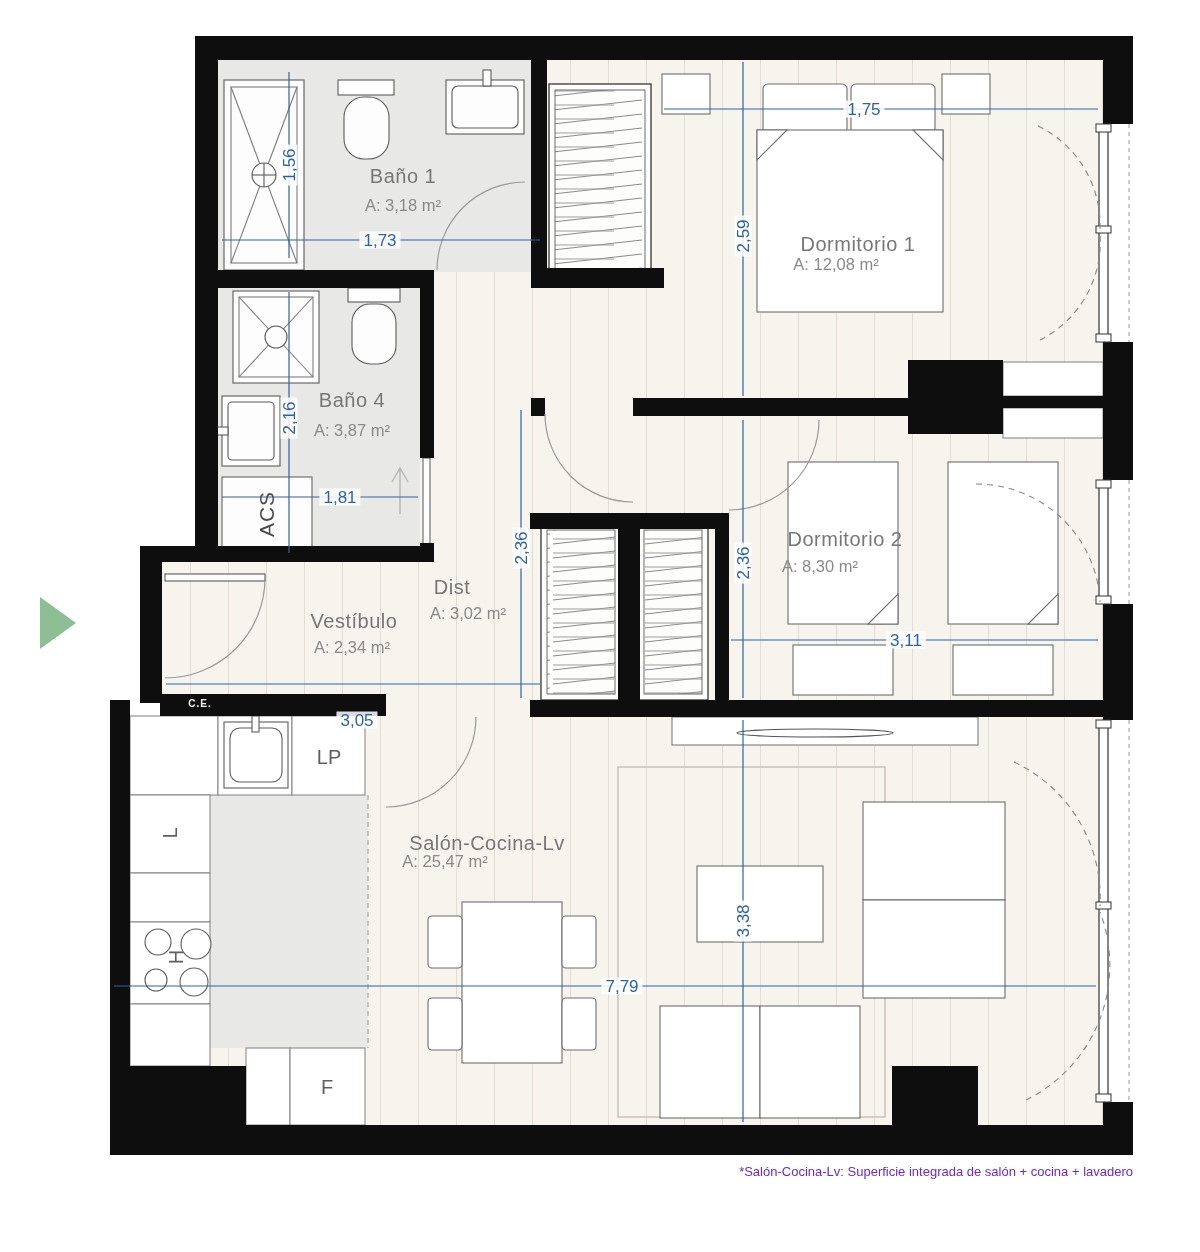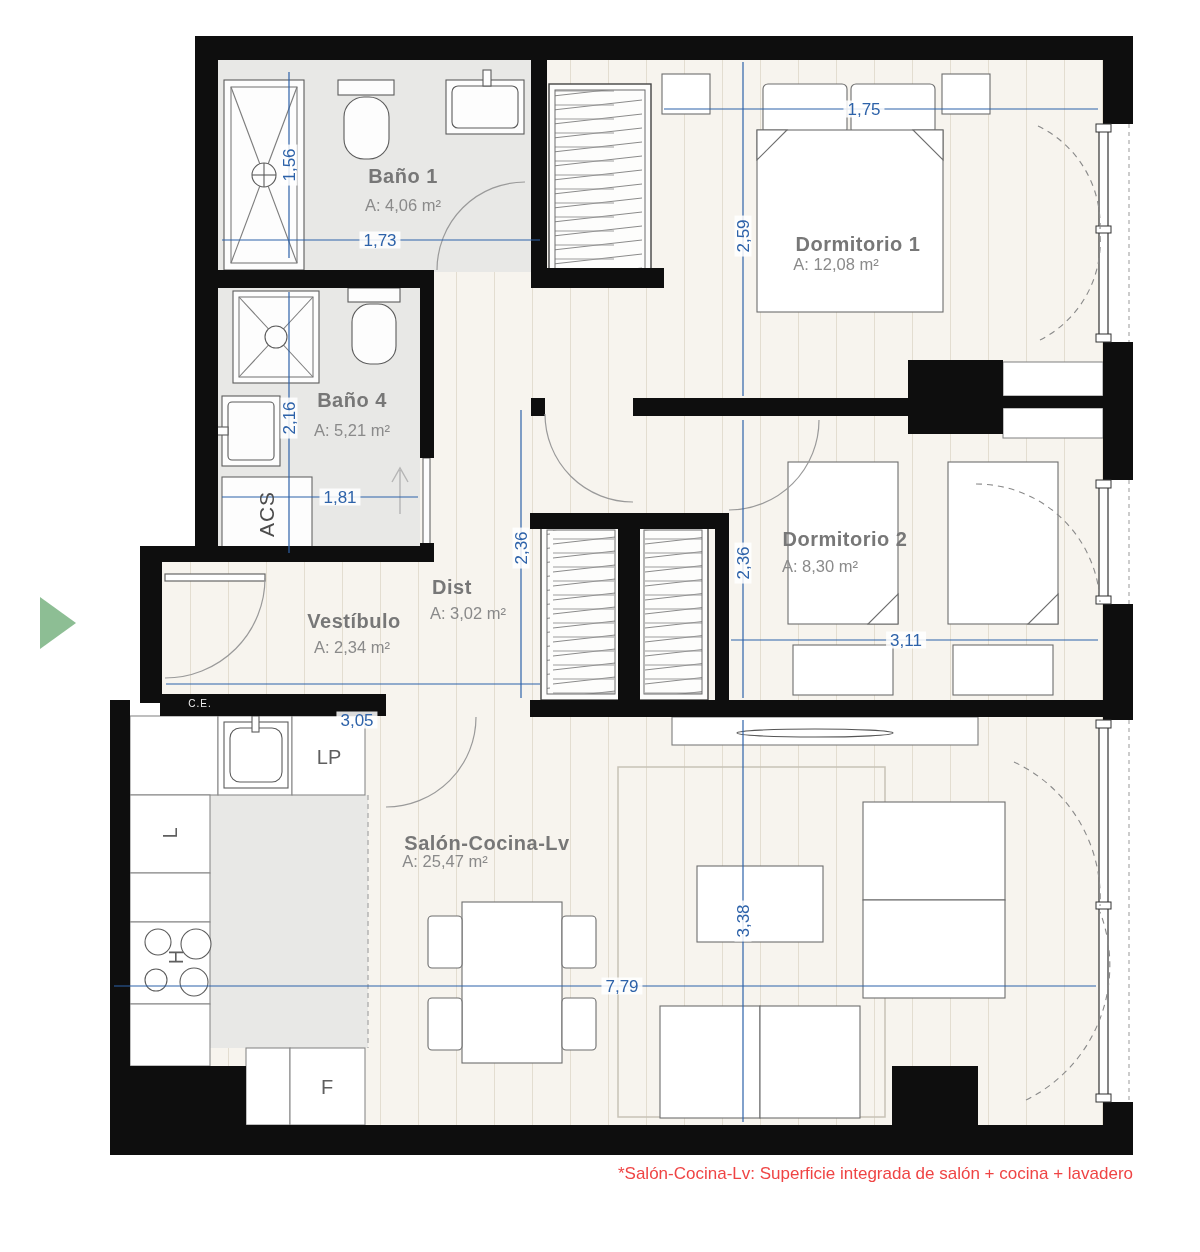--- a/index.html
+++ b/index.html
@@ -1,27 +1,27 @@
 <!DOCTYPE html>
 <html><head>
 <meta charset="utf-8">
 <style>
   html,body{margin:0;padding:0;background:#fff;}
   .canvas{position:relative;width:1200px;height:1252px;background:#ffffff;overflow:hidden;
           font-family:"Liberation Sans", sans-serif;}
   .canvas svg{position:absolute;left:0;top:0;}
   .lbl{position:absolute;transform:translate(-50%,-50%);white-space:nowrap;line-height:1;}
   .lbl.rot{transform:translate(-50%,-50%) rotate(-90deg);}
-  .room-name{font-size:20px;font-weight:bold;color:#777777;letter-spacing:.5px;}
+  .room-name{font-size:20px;font-weight:normal;color:#777777;letter-spacing:.5px;}
   .room-area{font-size:16.5px;color:#8a8a8a;}
   .dim{font-size:17px;color:#2d62a9;background:rgba(255,255,255,.85);padding:0 4px;}
   .appl{font-size:20px;color:#5f5f5f;}
   .acs{font-size:21px;color:#4c4c4c;letter-spacing:1px;}
-  .ce{font-size:10px;font-weight:normal;color:#f2f2f2;letter-spacing:1px;background:transparent;}
-  .footnote{position:absolute;right:67px;top:1164px;font-size:17px;color:#ef4444;}
+  .ce{font-size:10px;font-weight:bold;color:#f2f2f2;letter-spacing:1px;background:transparent;}
+  .footnote{position:absolute;right:67px;top:1164px;font-size:13px;color:#6d28d9;}
 </style>
 </head>
 <body>
 
 <div class="canvas">
 
 <svg width="1200" height="1252" viewBox="0 0 1200 1252">
   <defs>
     <pattern id="wood" width="38" height="40" patternUnits="userSpaceOnUse">
       <rect width="38" height="40" fill="#f7f4ee"></rect>
@@ -220,23 +220,23 @@
     <line x1="731" y1="640" x2="1098" y2="640"></line>
     <line x1="166" y1="684" x2="540" y2="684"></line>
     <line x1="743" y1="720" x2="743" y2="1122"></line>
     <line x1="114" y1="986" x2="1096" y2="986"></line>
   </g>
 
   <polygon points="40,597 40,649 76,623" fill="#8dbe94"></polygon>
 </svg>
 
 <div class="lbl room-name" style="left:403px;top:176px">Baño 1</div>
-<div class="lbl room-area" style="left:403px;top:205px">A: 4,06 m²</div>
+<div class="lbl room-area" style="left:403px;top:205px">A: 3,18 m²</div>
 <div class="lbl room-name" style="left:352px;top:400px">Baño 4</div>
-<div class="lbl room-area" style="left:352px;top:430px">A: 5,21 m²</div>
+<div class="lbl room-area" style="left:352px;top:430px">A: 3,87 m²</div>
 <div class="lbl room-name" style="left:858px;top:244px">Dormitorio 1</div>
 <div class="lbl room-area" style="left:836px;top:264px">A: 12,08 m²</div>
 <div class="lbl room-name" style="left:845px;top:539px">Dormitorio 2</div>
 <div class="lbl room-area" style="left:820px;top:566px">A: 8,30 m²</div>
 <div class="lbl room-name" style="left:452px;top:587px">Dist</div>
 <div class="lbl room-area" style="left:468px;top:613px">A: 3,02 m²</div>
 <div class="lbl room-name" style="left:354px;top:621px">Vestíbulo</div>
 <div class="lbl room-area" style="left:352px;top:647px">A: 2,34 m²</div>
 <div class="lbl room-name" style="left:487px;top:843px">Salón-Cocina-Lv</div>
 <div class="lbl room-area" style="left:445px;top:861px">A: 25,47 m²</div>

